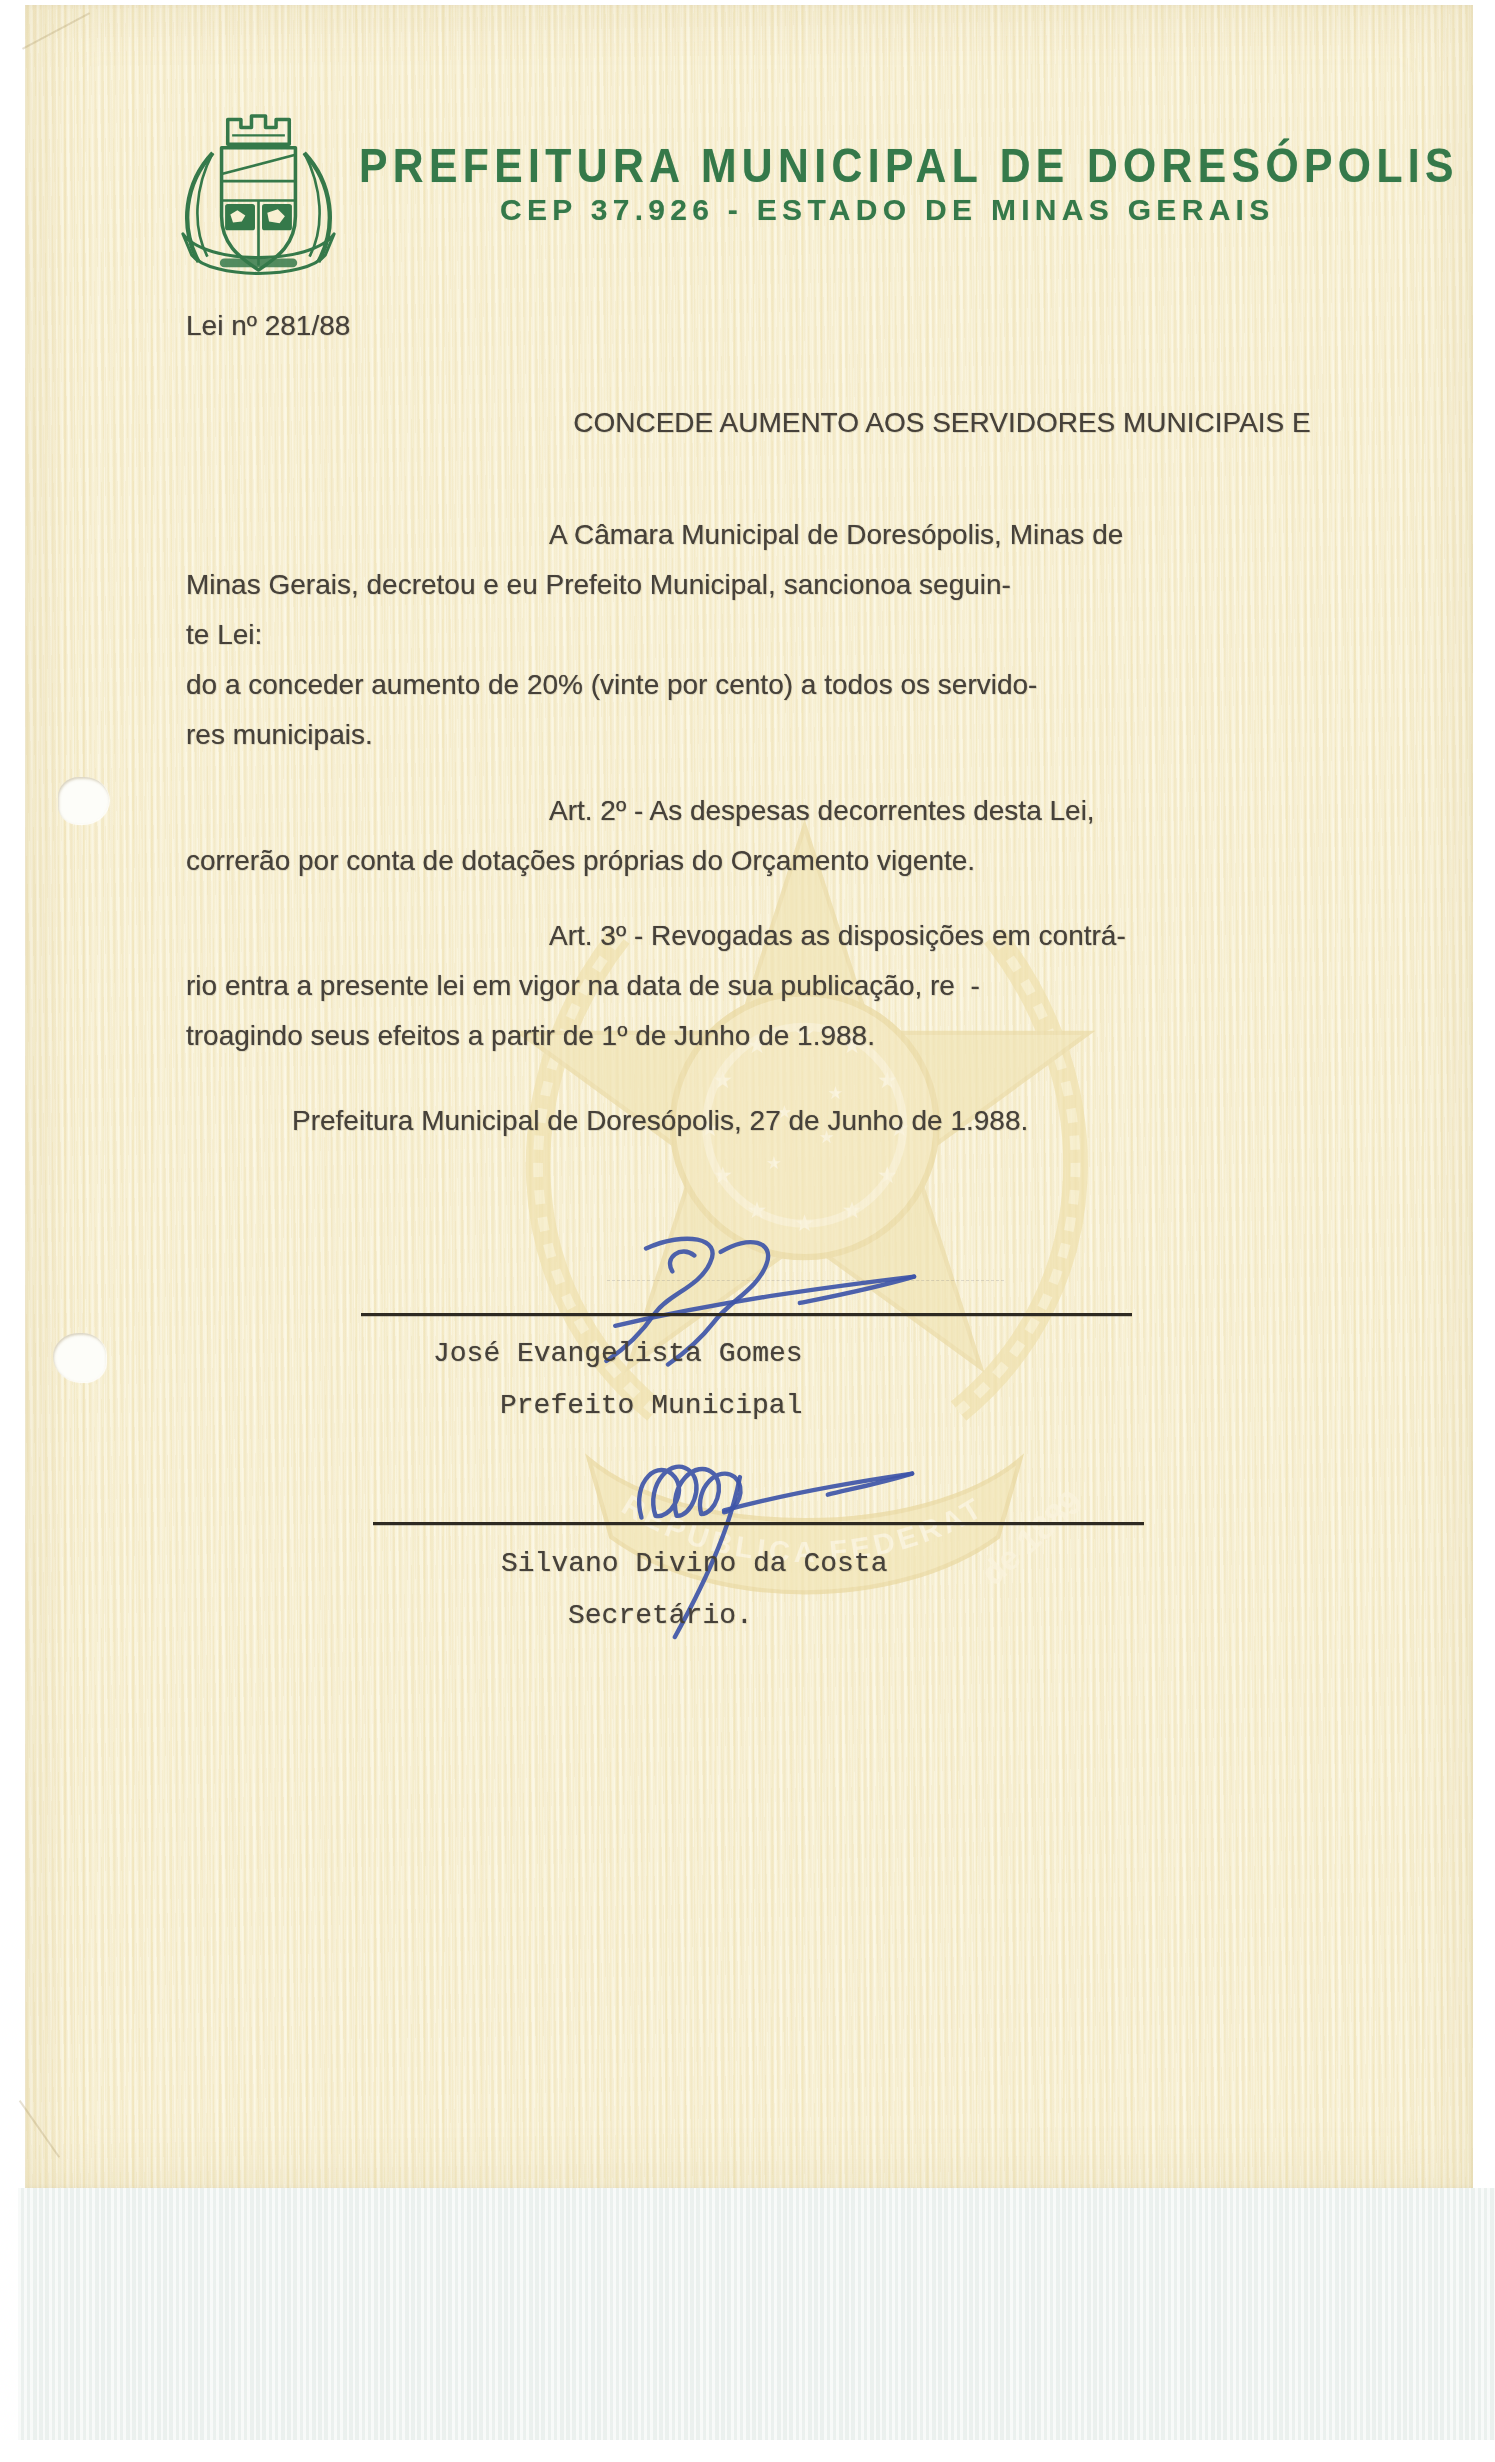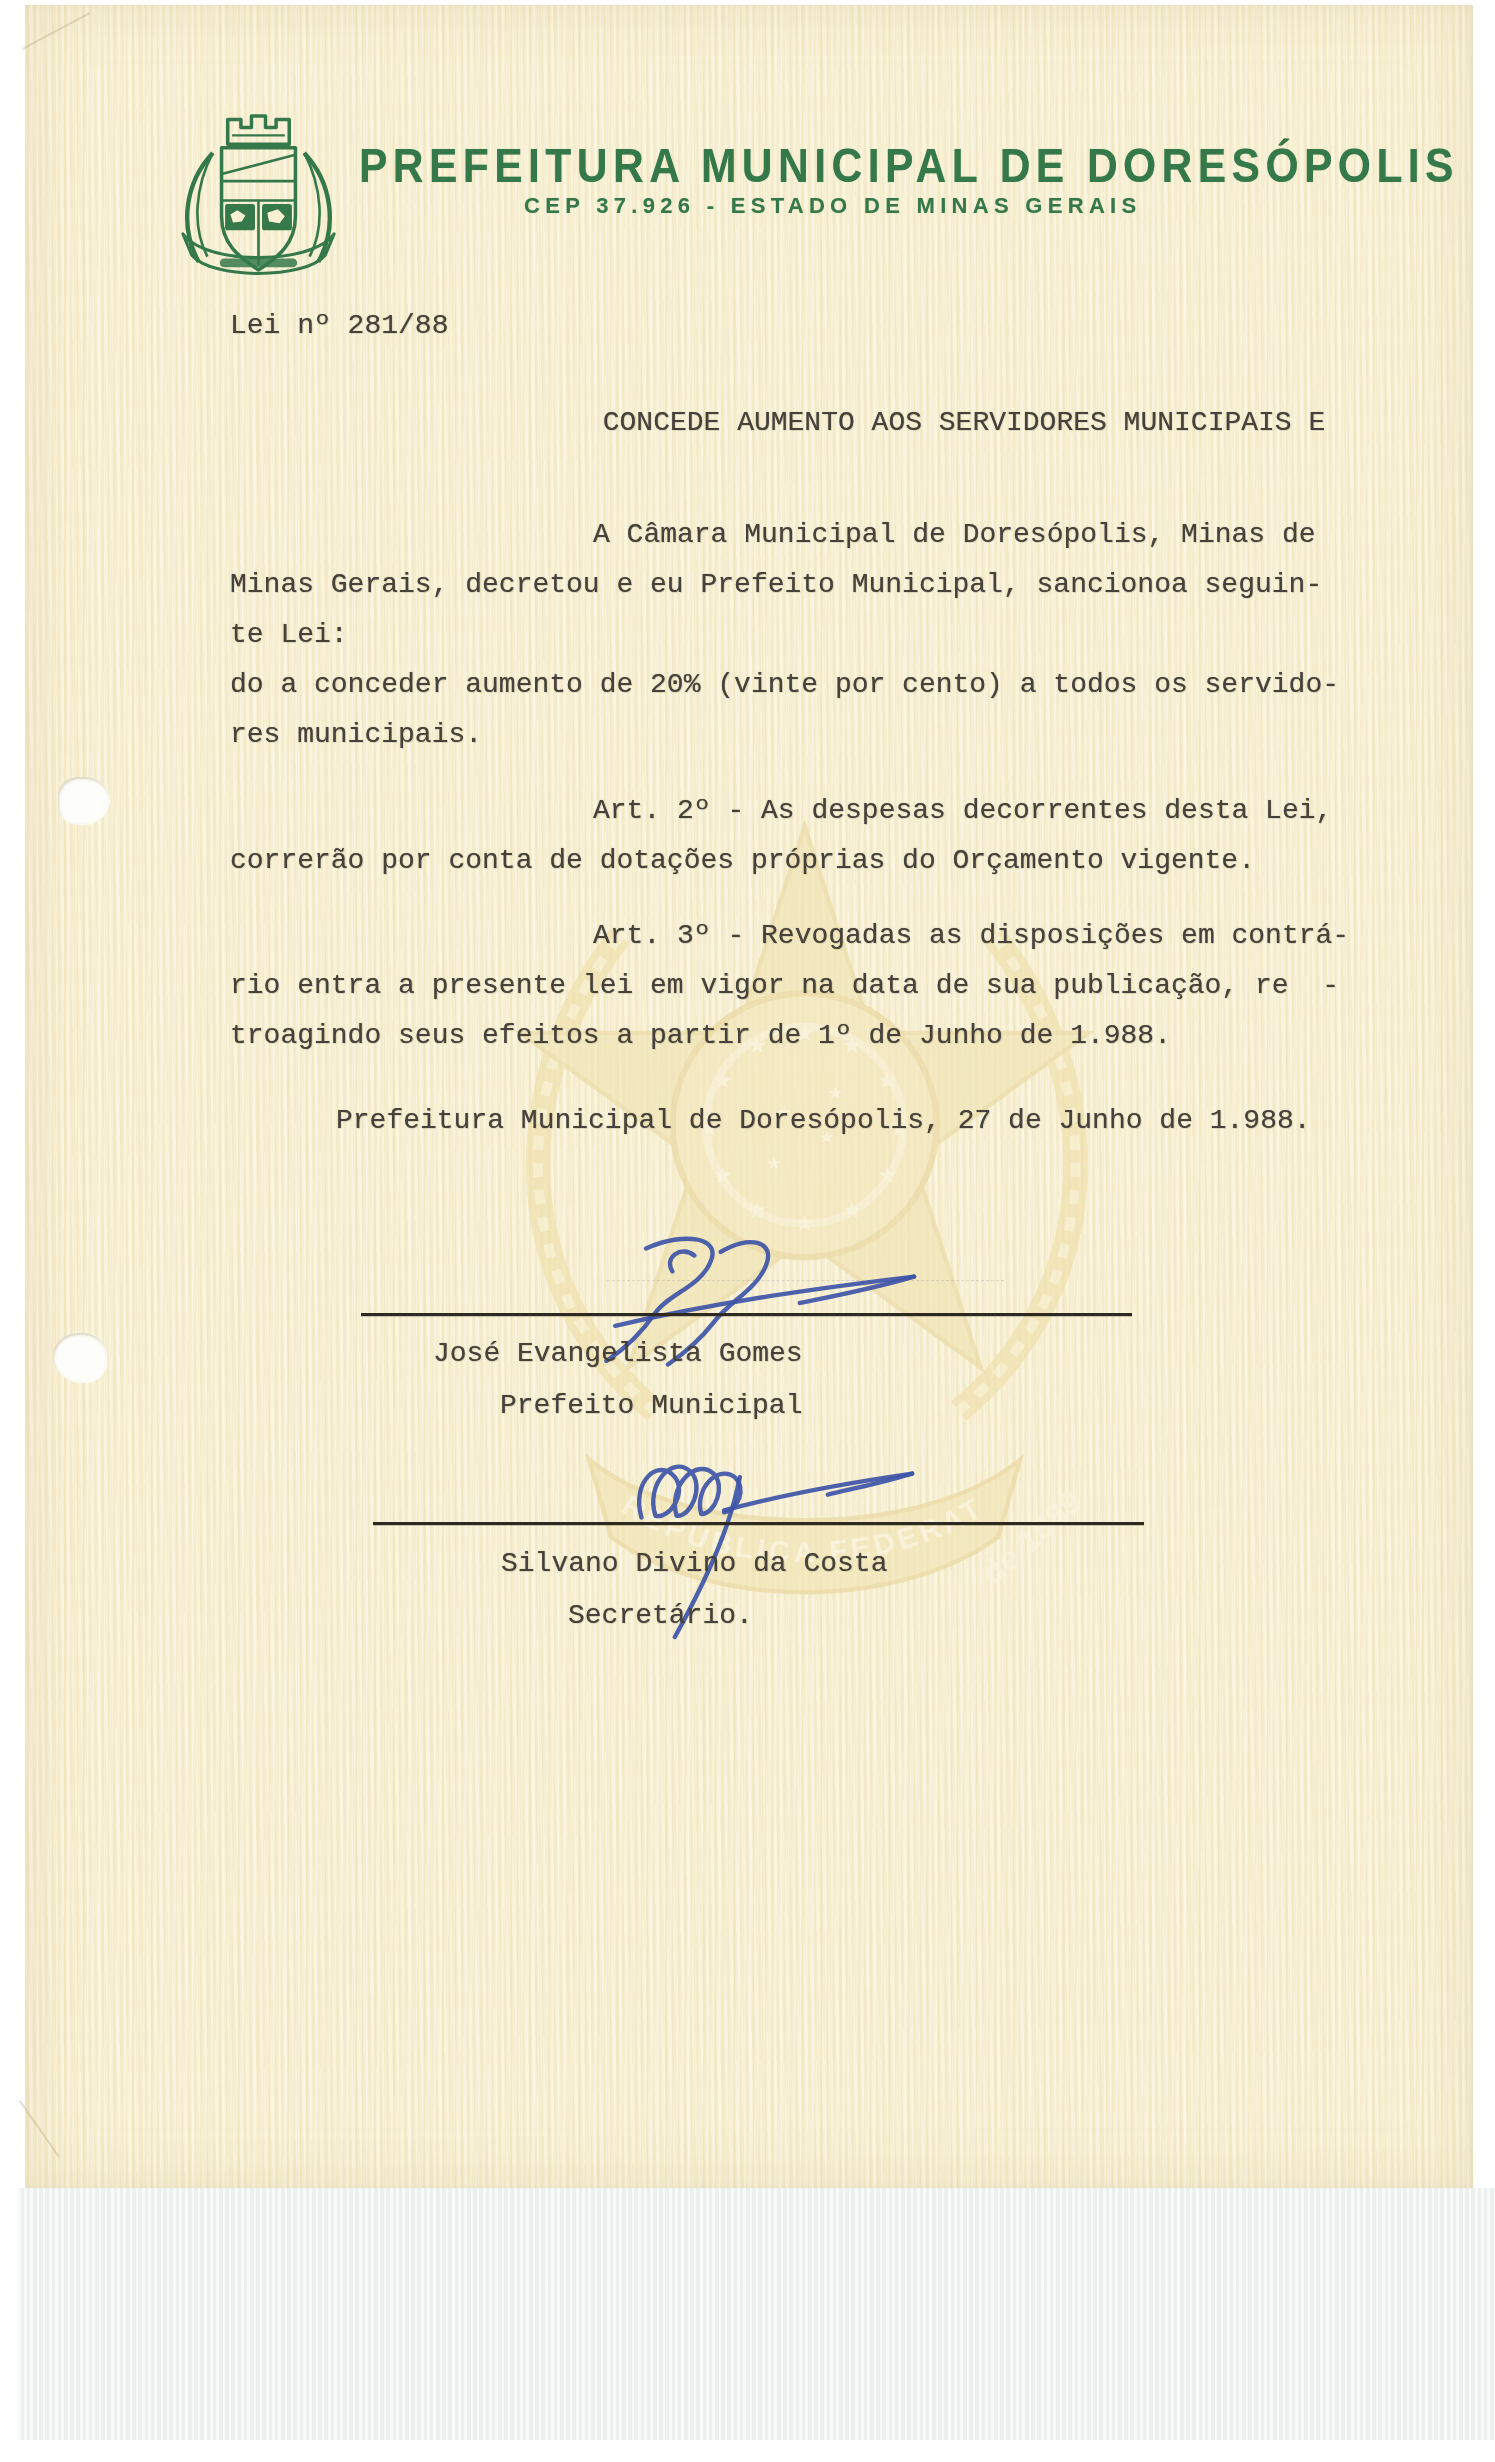--- a/index.html
+++ b/index.html
@@ -49,37 +49,36 @@
   .punch.p2{ left:53px; top:1333px; width:53px; height:49px; border-radius:52% 48% 44% 56%; }
 
   
   .lh-title{
     position:absolute; left:359px; top:137px; white-space:nowrap;
     font-weight:bold; font-size:49px; letter-spacing:6.2px;
     color:var(--brand-green); transform:scaleX(0.87); transform-origin:left top;
     text-shadow:0 0 0.9px rgba(53,121,74,0.45);
   }
   .lh-sub{
-    position:absolute; left:524px; top:193px; white-space:nowrap;
-    font-weight:bold; font-size:22px; letter-spacing:5.3px;
+    position:absolute; left:500px; top:193px; white-space:nowrap;
+    font-weight:bold; font-size:30px; letter-spacing:5.3px;
     color:var(--brand-green); text-shadow:0 0 0.9px rgba(53,121,74,0.4);
   }
   .coat{ position:absolute; left:167px; top:102px; width:183px; height:211px; }
 
   
   .watermark{ position:absolute; left:457px; top:791px; width:704px; height:906px; opacity:0.85; }
 
   
   .tline{
     position:relative; white-space:pre;
-    font-family:Liberation Mono, monospace;
+    font-family:Liberation Sans, sans-serif;
     font-size:28px; line-height:50px;
     color:var(--type-ink);
     text-shadow:0 0 0.9px rgba(62,56,44,0.5), 0.9px 0.9px 0 rgba(62,56,44,0.10);
-    margin-left:44px;
   }
   .doc-body{ position:absolute; left:186px; top:301px; width:1161px; }
   .ind-ep{ padding-left:351px;text-align:center; }
   .ind-art{ padding-left:363px; }
   .ind-date{ padding-left:106px; }
   .mt-ep{ margin-top:47px; }
   .mt-p1{ margin-top:62px; }
   .mt-art{ margin-top:25.5px; }
   .mt-date{ margin-top:35px; }
   .ul-hyph{ border-bottom:2.6px double var(--type-ink); padding-bottom:0.9px; }

